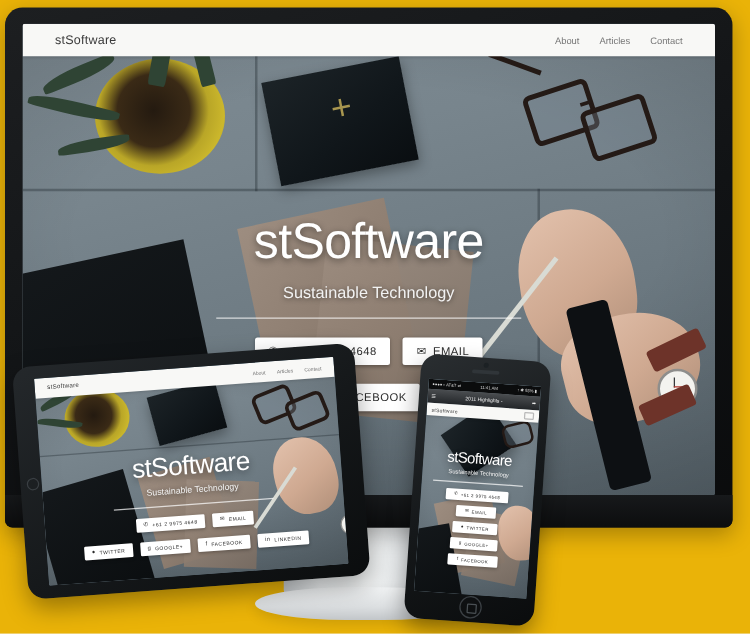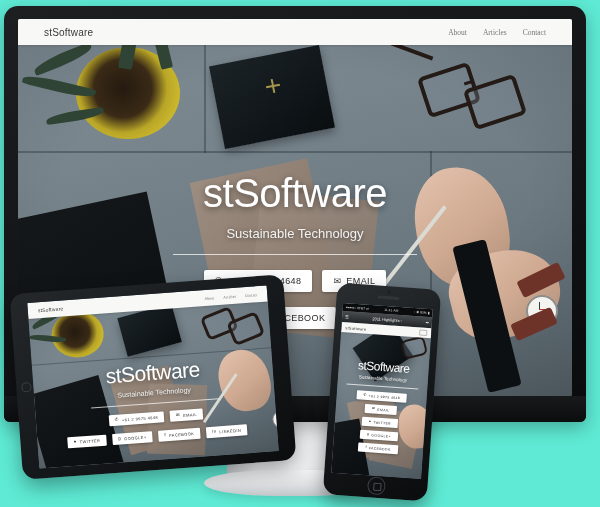--- a/index.html
+++ b/index.html
@@ -11,21 +11,21 @@
   body {
     font-family: "Liberation Sans", sans-serif;
     width: 600px;
     height: 507px;
     overflow: hidden;
   }
   #stage {
     position: relative;
     width: 600px;
     height: 507px;
-    background: #5eead4;
+    background: #eab308;
     overflow: hidden;
   }
 
   
   .monitor {
     position: absolute;
     left: 4px;
     top: 6px;
     width: 582px;
     height: 416px;
@@ -160,21 +160,20 @@
     color: #3a3a3a;
     letter-spacing: 0.2px;
   }
   .navlinks {
     display: flex;
     gap: 16px;
   }
   .navlinks span {
     font-size: 7.5px;
     color: #777777;
-    font-family: Liberation Serif, serif;
   }
 
   
   .hero {
     position: absolute;
     left: 0; right: 0;
     top: 26px; bottom: 0;
     display: flex;
     flex-direction: column;
     align-items: center;

